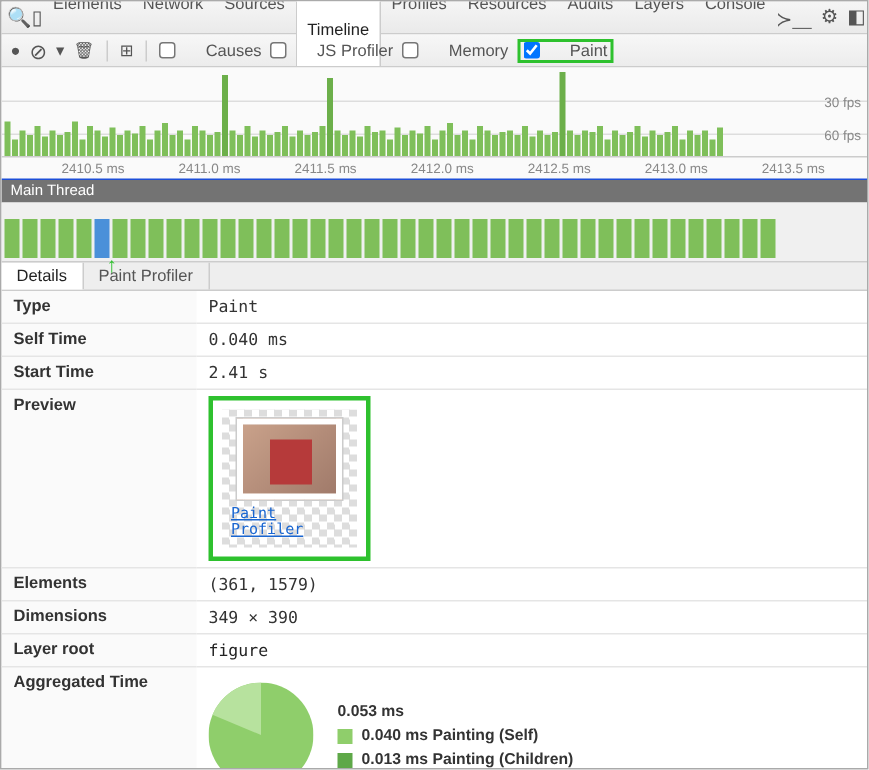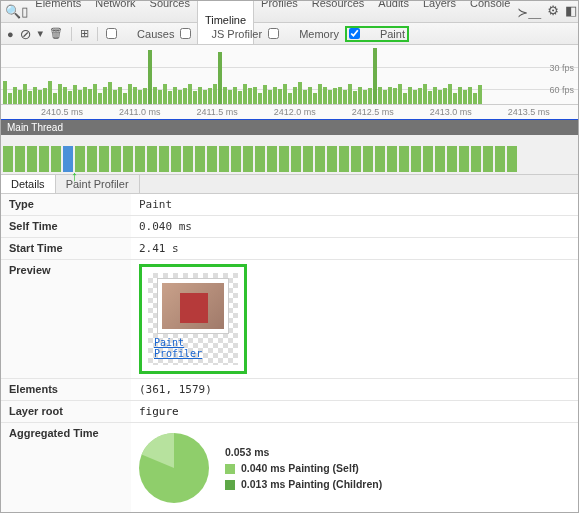--- a/index.html
+++ b/index.html
@@ -289,20 +289,24 @@
           <a class="plink">Paint Profiler</a>
         </div>
       </div>
     </td>
       </tr>
   <tr>
         <td class="k">Elements</td>
         <td class="v">(361, 1579)</td>
       </tr>
   <tr>
+        <td class="k">Dimensions</td>
+        <td class="v">349 × 390</td>
+      </tr>
+  <tr>
         <td class="k">Layer root</td>
         <td class="v"><a class="u">figure</a></td>
       </tr>
   <tr>
         <td class="k">Aggregated Time</td>
     <td class="v">
       <div class="pie-row">
         <svg class="pie" viewBox="0 0 32 32">
           <circle r="16" cx="16" cy="16" fill="#8fce6b"></circle>
           <path d="M16 16 L16 0 A16 16 0 0 0 1.2 9.8 Z" fill="#b7e29e"></path>

